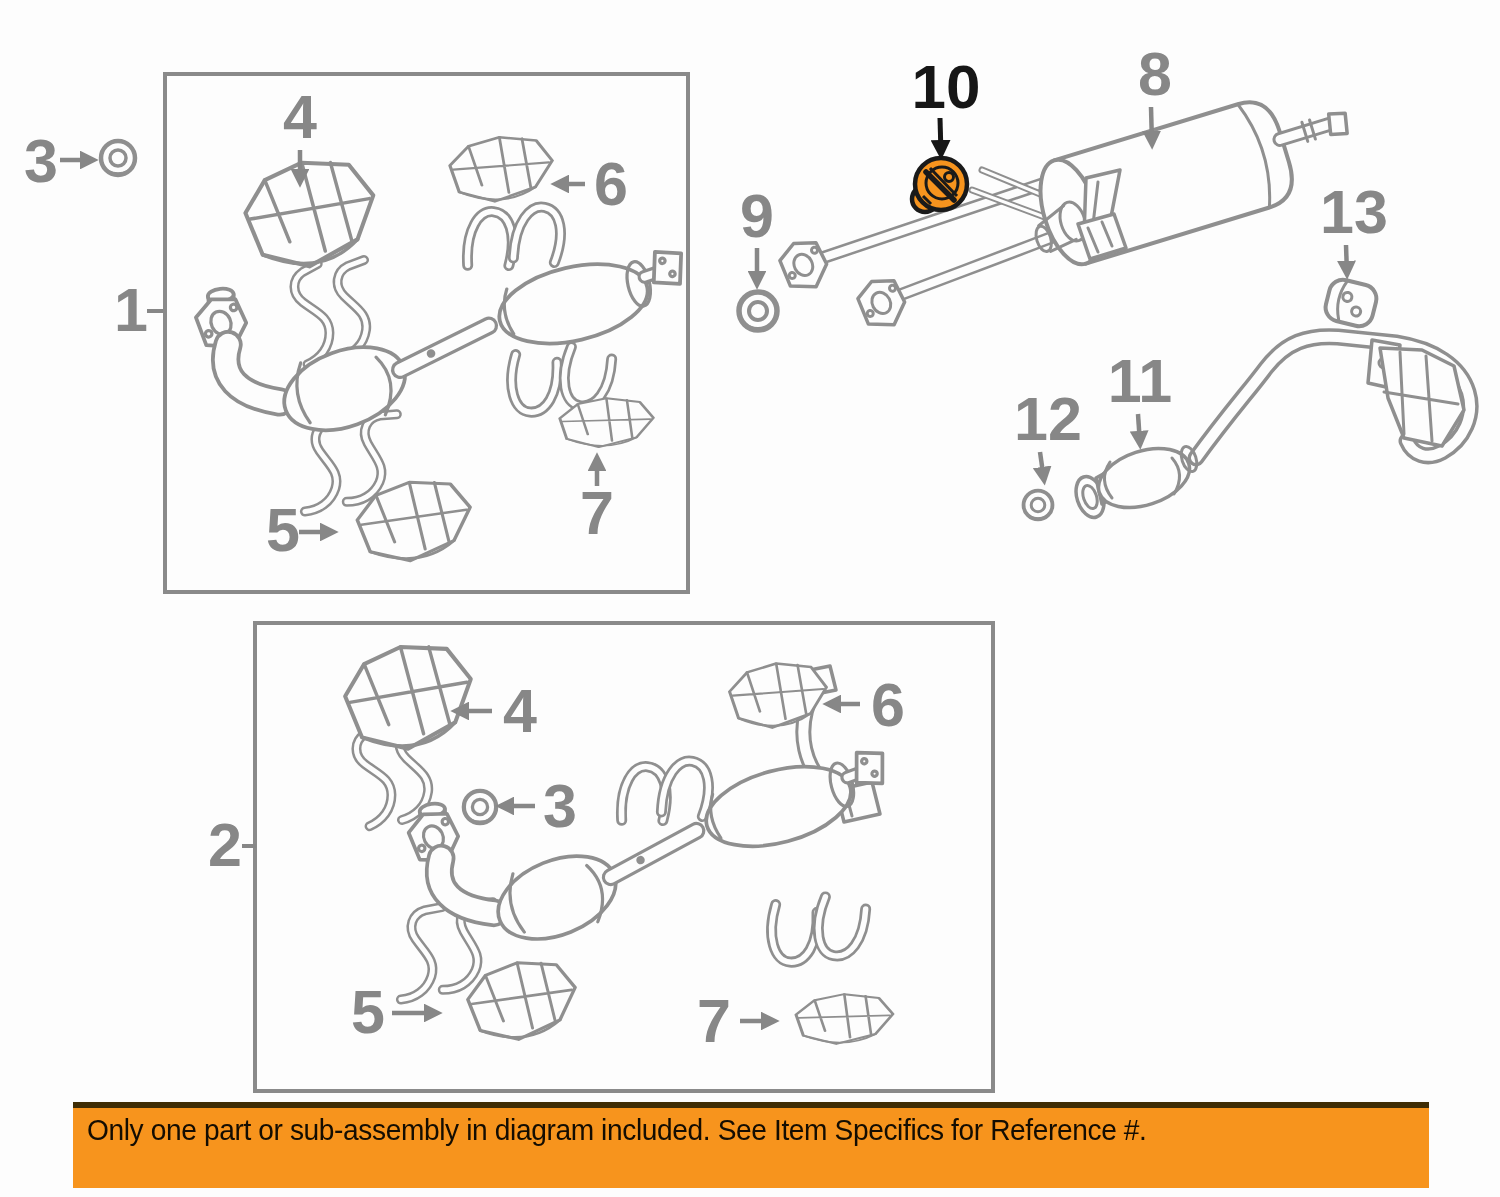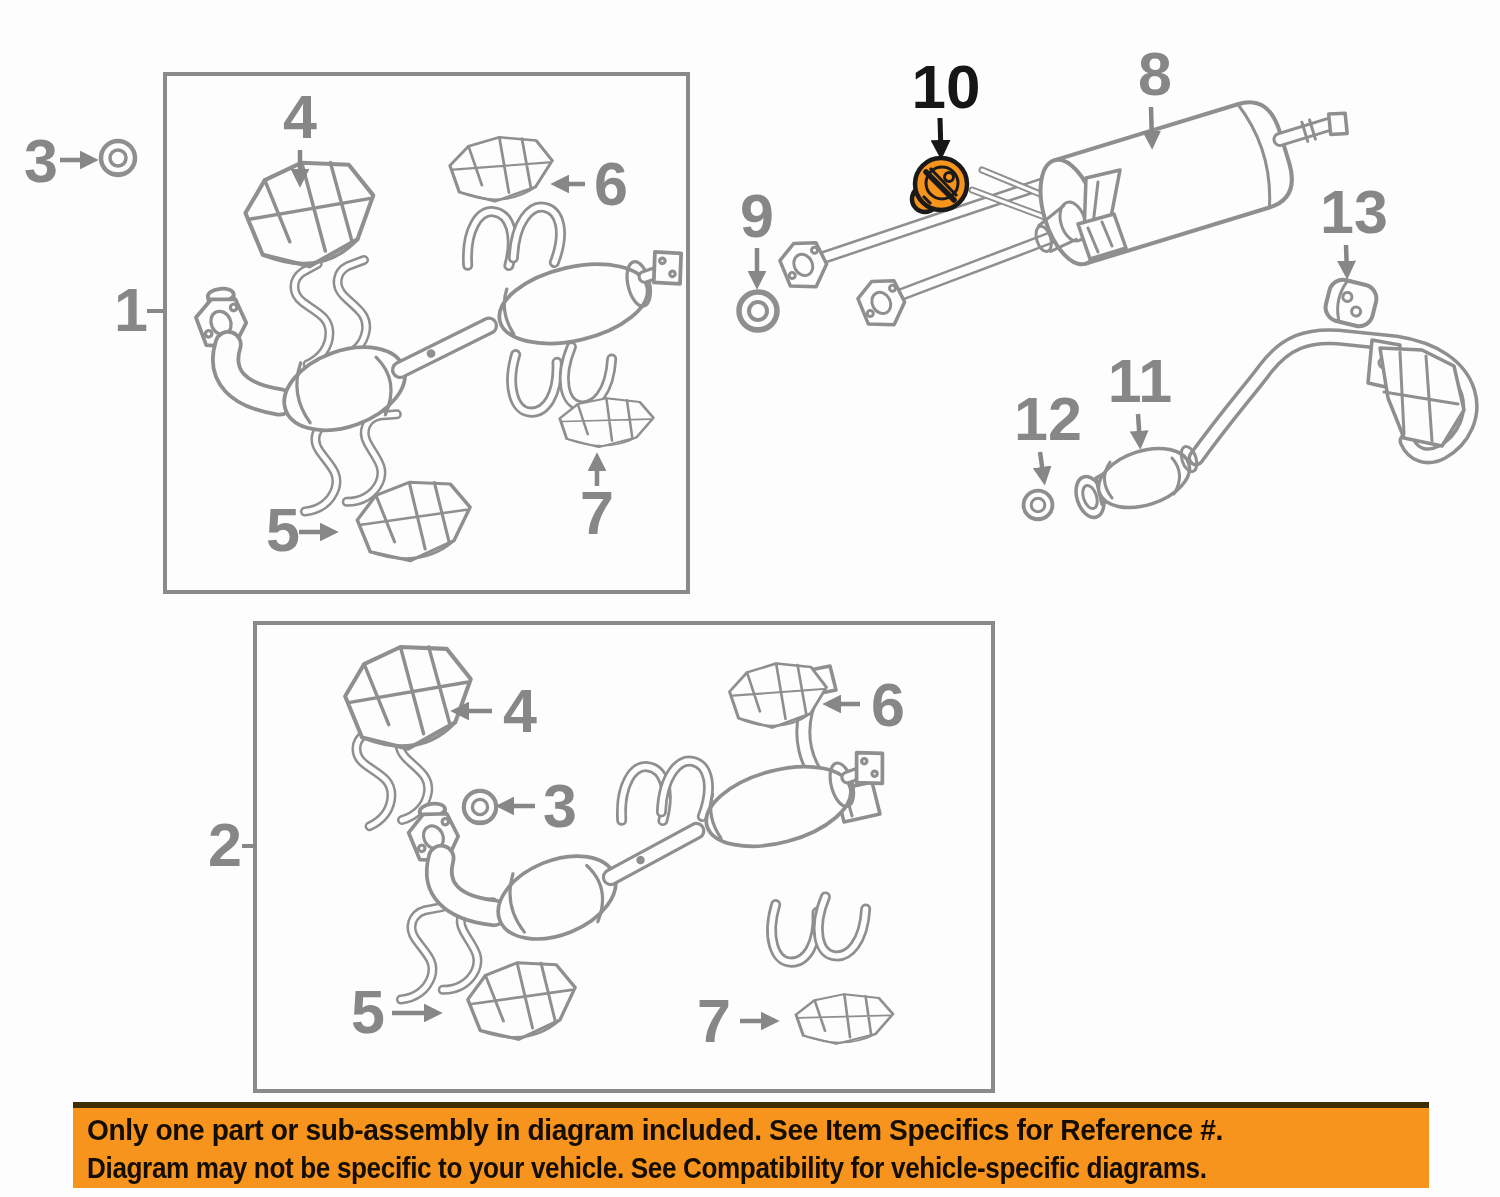--- a/index.html
+++ b/index.html
@@ -20,21 +20,21 @@
   .arrb{stroke:#161616;stroke-width:5;marker-end:url(#ahb);fill:none;}
   .tick{stroke:#878787;stroke-width:4;}
   .hl {fill:#F7941E;stroke:#1a1a1a;stroke-width:4.5;}
   .hll{fill:none;stroke:#1a1a1a;stroke-width:3;}
   .hlb{fill:none;stroke:#1a1a1a;stroke-width:5.5;stroke-linecap:round;}
   .hlh{fill:#F7941E;stroke:#1a1a1a;stroke-width:3;}
 
   
   .banner{position:absolute;left:73px;top:1102px;width:1356px;height:86px;box-sizing:border-box;
           background:#F7941D;border-top:6px solid #3f2d05;padding:3px 14px 0 14px;overflow:hidden;}
-  .banner .bl{white-space:nowrap;line-height:38px;font-weight:bold;font-size:29px;
+  .banner .bl{white-space:nowrap;line-height:38px;font-weight:normal;font-size:29px;
               letter-spacing:-0.4px;color:#140d02;}
   .banner .bl span{display:inline-block;transform-origin:0 50%;}
   .banner .bl1 span{transform:scaleX(0.97);}
   .banner .bl2 span{transform:scaleX(0.90);}
 </style>
 </head>
 <body>
 
 <div class="stage">
 <svg width="1500" height="1197" viewBox="0 0 1500 1197">
@@ -295,15 +295,14 @@
     <text class="lbl" x="1155" y="95">8</text>
     <text class="lbl" x="757" y="237">9</text>
     <text class="lbl" x="1354" y="233">13</text>
     <text class="lbl" x="1140" y="402">11</text>
     <text class="lbl" x="1048" y="440">12</text>
   </g>
 </svg>
 
 <div class="banner">
   <div class="bl bl1"><span>Only one part or sub-assembly in diagram included. See Item Specifics for Reference #.</span></div>
-  <div class="bl bl2"><span>Diagram may not be specific to your vehicle. See Compatibility for vehicle-specific diagrams.</span></div>
 </div>
 </div>
 
 </body></html>

